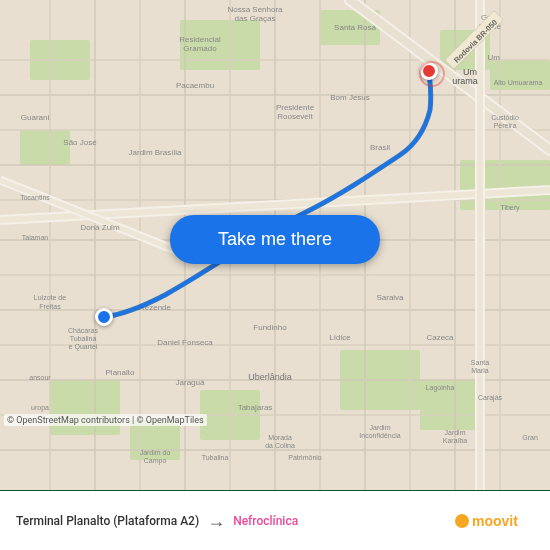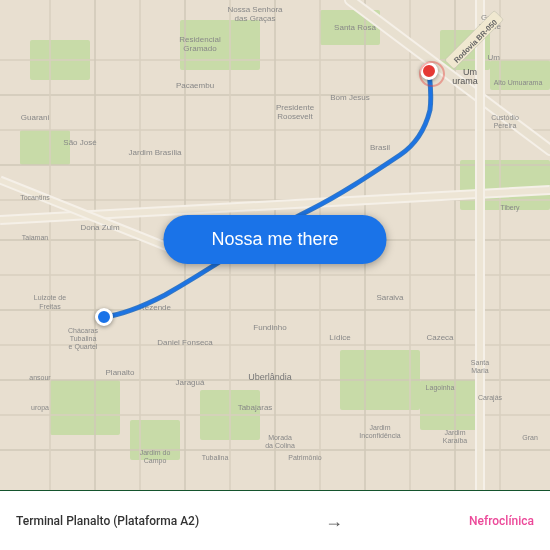--- a/index.html
+++ b/index.html
@@ -269,22 +269,32 @@
 
     <path d="M 104,317 C 120,315 140,308 165,295 C 195,278 215,265 235,252 C 260,238 280,225 310,210 C 340,195 370,175 400,155 C 415,145 425,130 430,110 C 432,95 430,82 429,71" stroke="#1565C0" stroke-width="5" fill="none" stroke-linecap="round" stroke-linejoin="round" opacity="0.85"></path>
     <path d="M 104,317 C 120,315 140,308 165,295 C 195,278 215,265 235,252 C 260,238 280,225 310,210 C 340,195 370,175 400,155 C 415,145 425,130 430,110 C 432,95 430,82 429,71" stroke="#1a73e8" stroke-width="3" fill="none" stroke-linecap="round" stroke-linejoin="round" opacity="0.9"></path>
 
   </svg>
 
   <div class="marker-origin"></div>
 
   <div class="marker-dest"></div>
 
-  <button id="take-me-there-btn">Nossa me there</button>
-
+  <button id="take-me-there-btn">Take me there</button>
+
+  <div id="copyright">
+    <span>© OpenStreetMap contributors | © OpenMapTiles</span>
+  </div>
 
 </div>
 
 <div id="footer">
   <span id="footer-origin">Terminal Planalto (Plataforma A2)</span>
   <span id="footer-arrow">→</span>
   <span id="footer-dest">Nefroclínica</span>
+  <div id="moovit-logo">
+    <svg viewBox="0 0 80 24" xmlns="http://www.w3.org/2000/svg">
+
+      <circle cx="8" cy="12" r="7" fill="#f5a623"></circle>
+      <text x="18" y="17" font-size="14" fill="#f5a623" font-family="Arial" font-weight="bold">moovit</text>
+    </svg>
+  </div>
 </div>
 
 </body></html>

